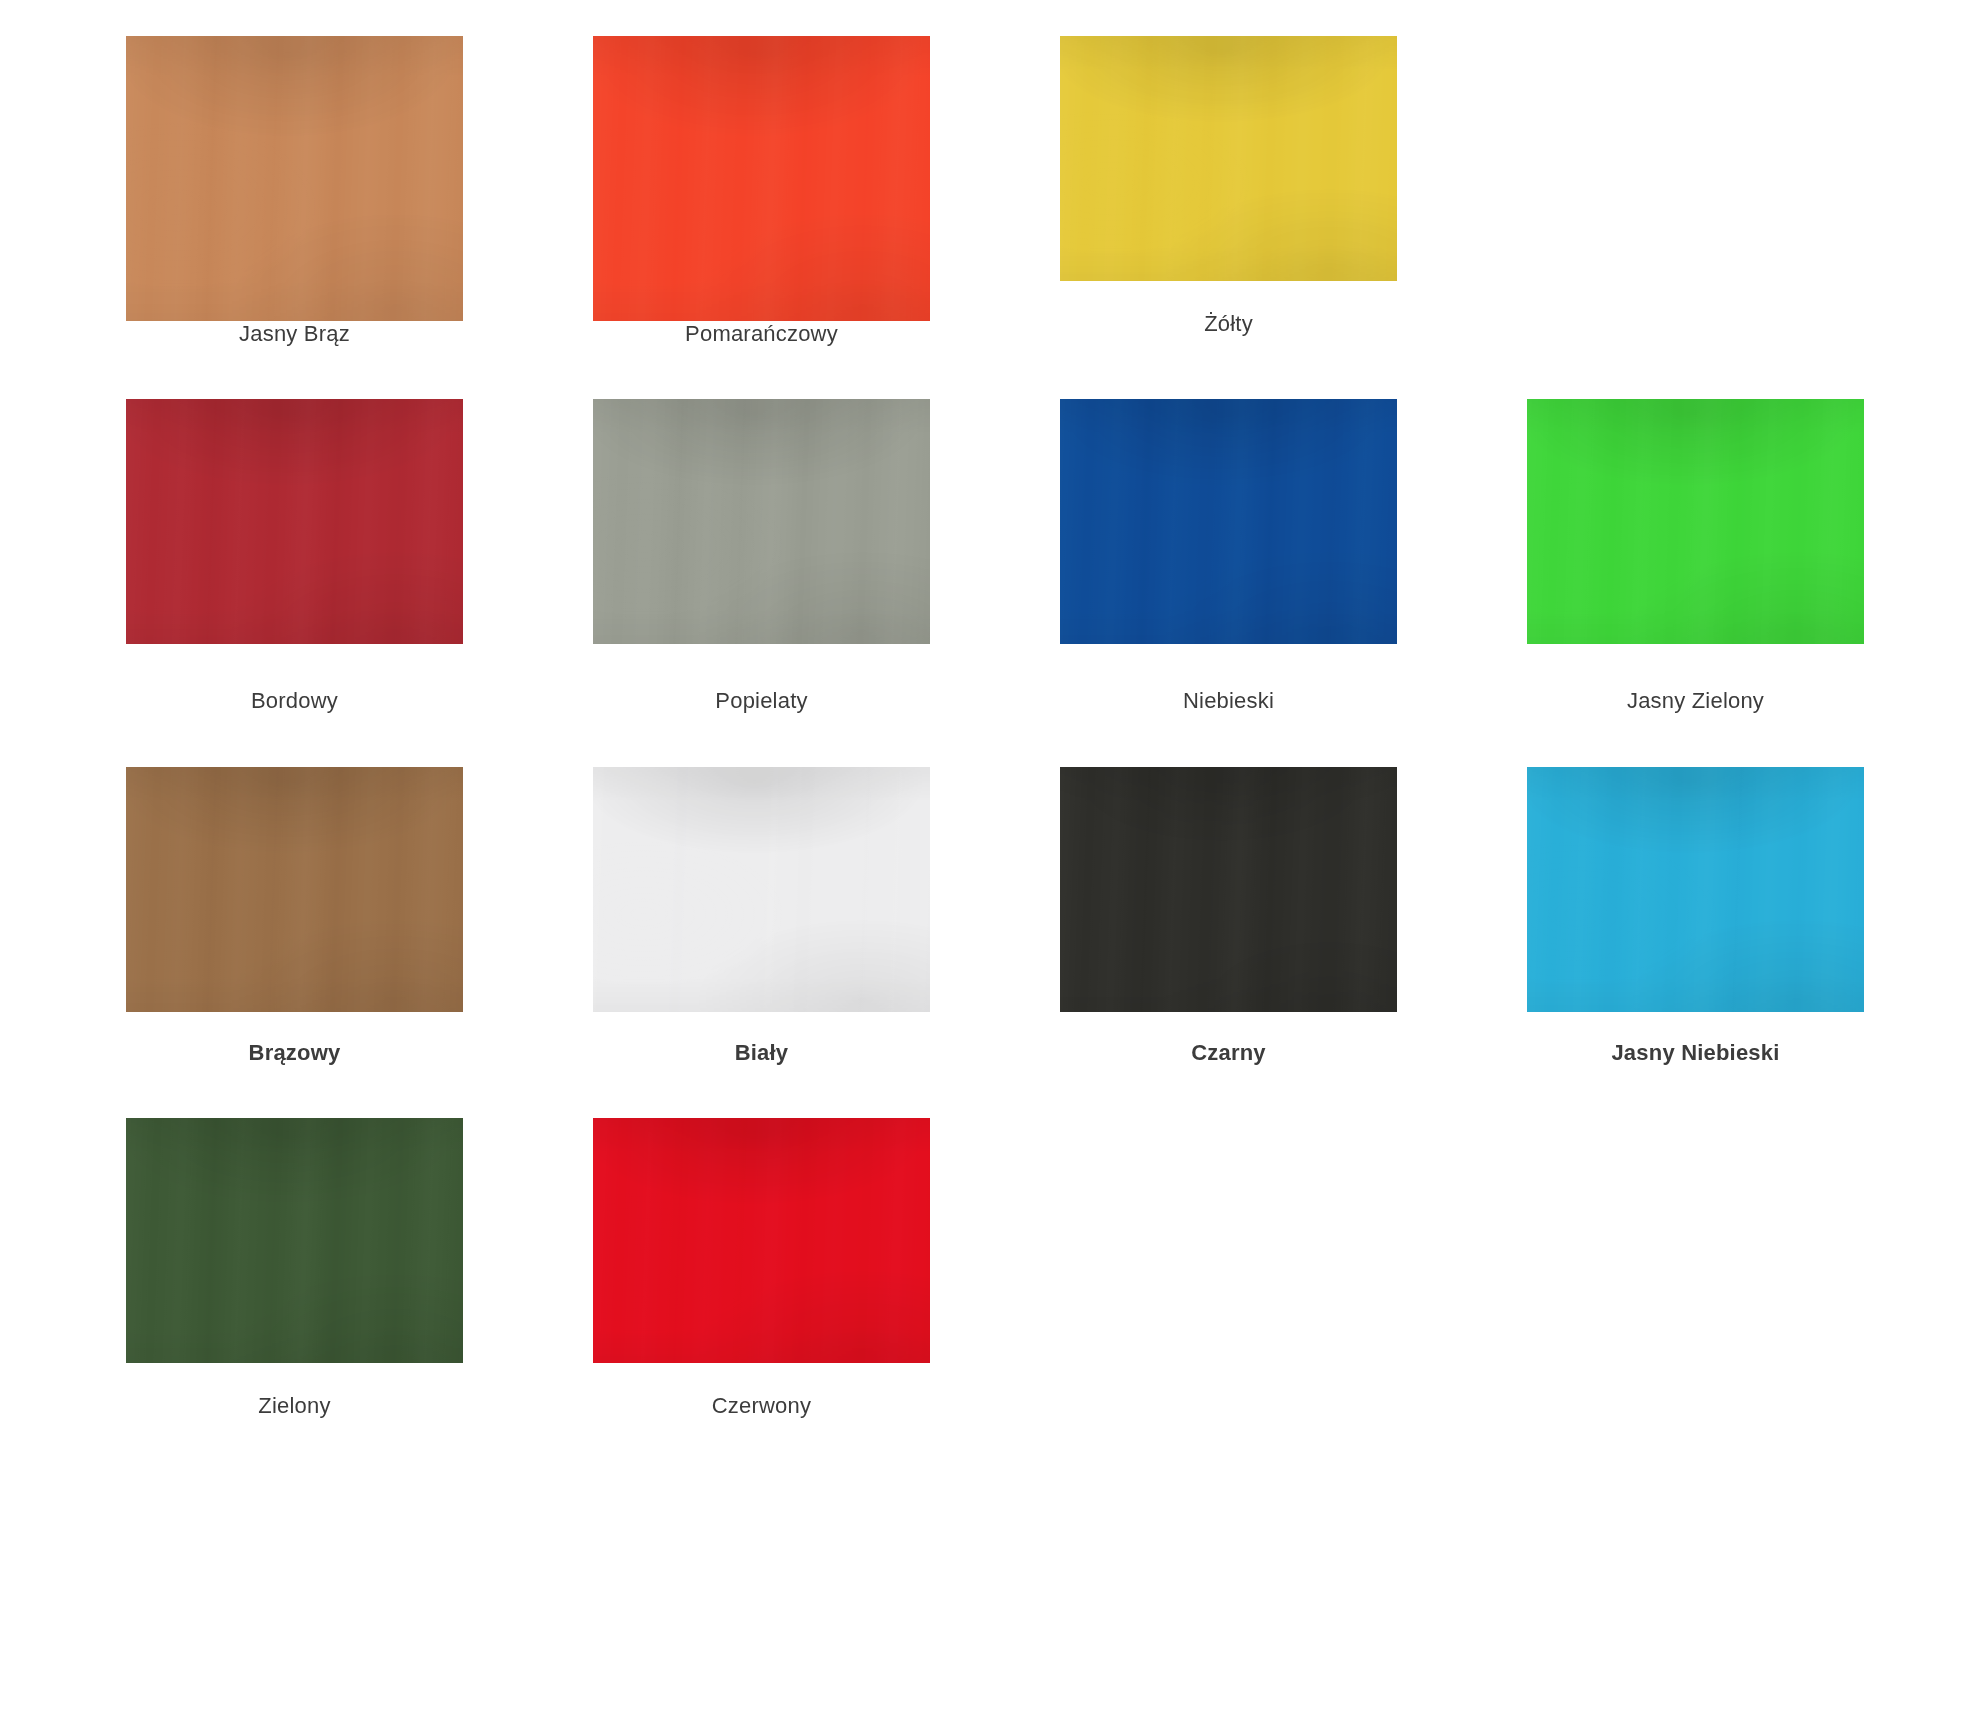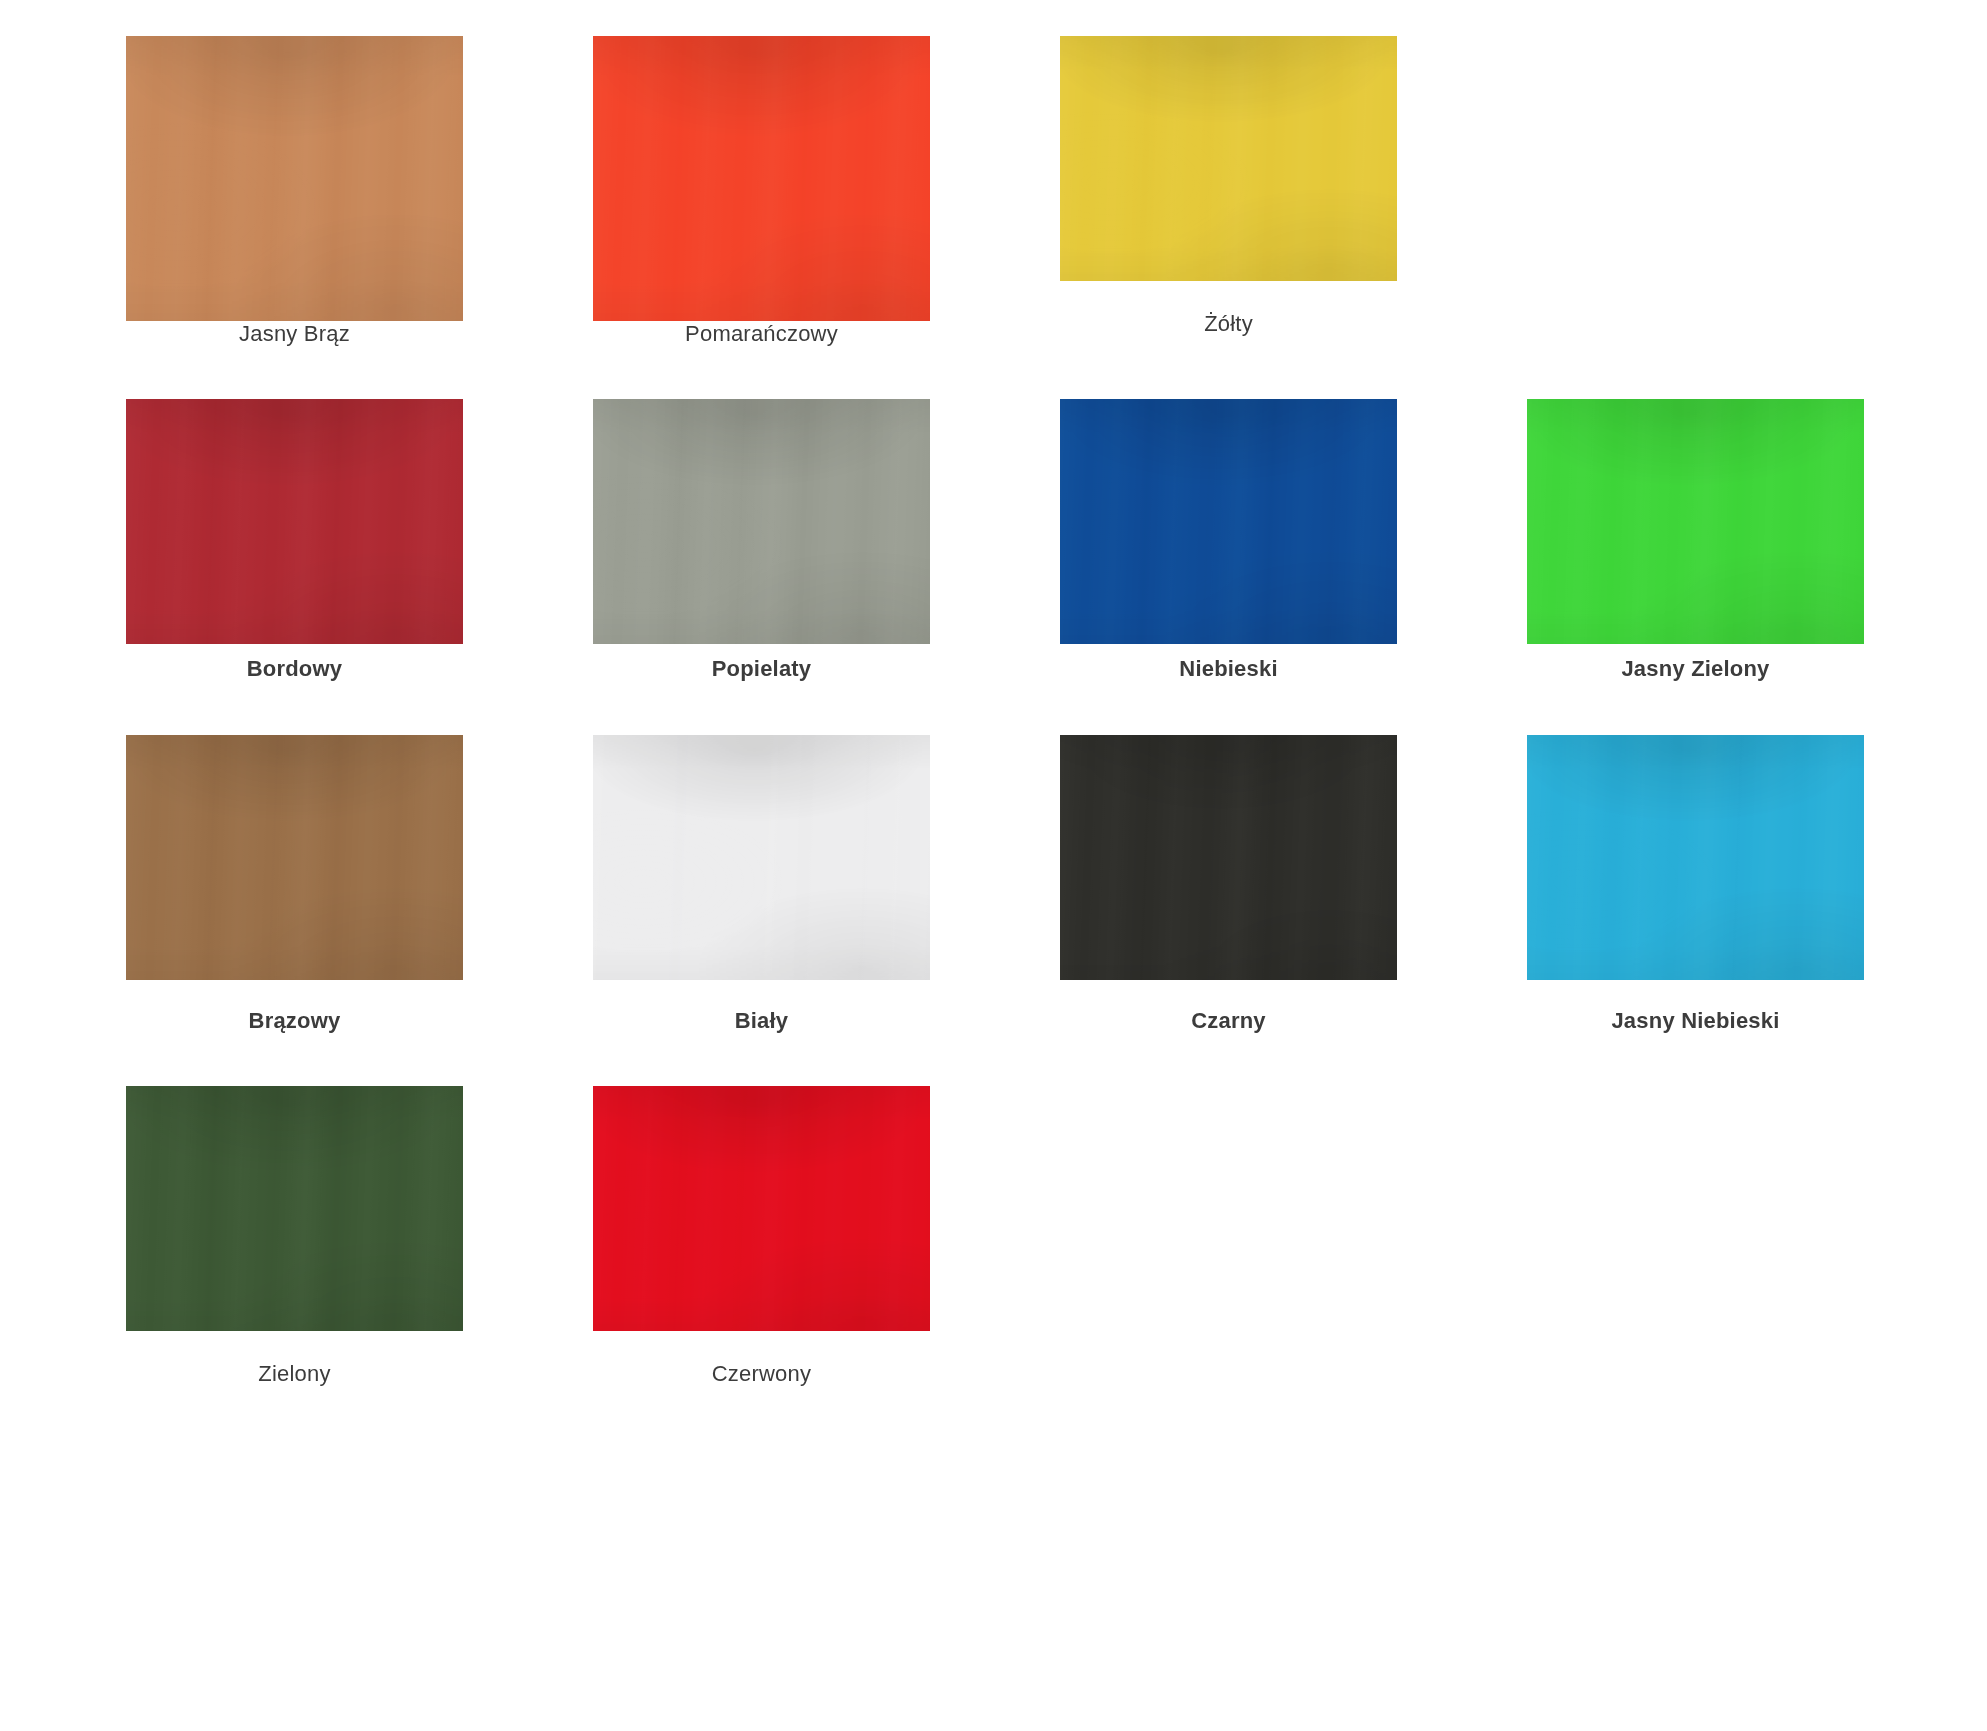--- a/index.html
+++ b/index.html
@@ -92,21 +92,21 @@
     font-weight: 400;
     letter-spacing: 0.2px;
     white-space: nowrap;
   }
 
   
   .row-1 .swatch-chip { height: 285px; }
   .row-1 .swatch-label { margin-bottom: 0; }
 
   .row-2 .swatch-chip { height: 245px; }
-  .row-2 .swatch-label { margin-top: 12px; font-weight: bold; }
+  .row-2 .swatch-label { margin-top: 44px; }
 
   .row-3 .swatch-chip { height: 245px; }
   .row-3 .swatch-label { margin-top: 28px; font-weight: bold; }
 
   .row-4 .swatch-chip { height: 245px; }
   .row-4 .swatch-label { margin-top: 30px; }
 
   
   .row-gap { grid-column: 1 / -1; height: 52px; }
 

